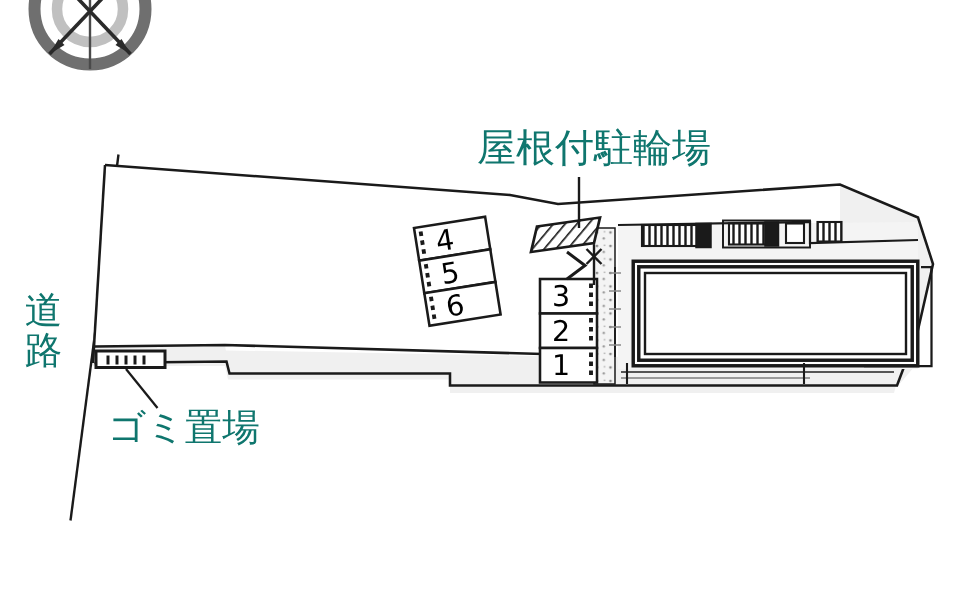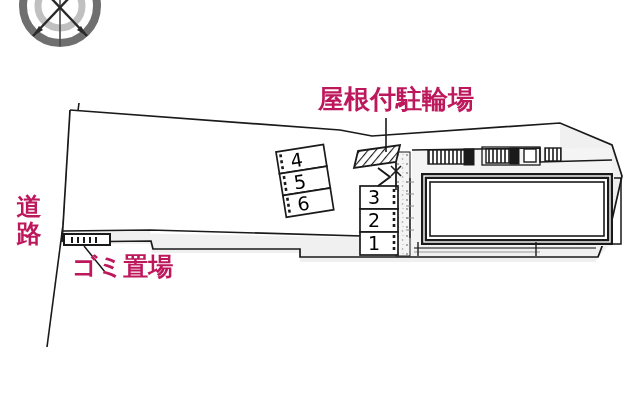--- a/index.html
+++ b/index.html
@@ -22,42 +22,42 @@
     position: absolute;
     left: 0;
     top: 0;
     width: 640px;
     height: 400px;
     display: block;
   }
   .jp-label {
     position: absolute;
     font-family: "DejaVu Sans", "Liberation Sans", sans-serif;
-    font-weight: 700;
-    color: #be185d;
+    font-weight: 400;
+    color: #0f766e;
     white-space: pre;
     line-height: 1.0;
     letter-spacing: 0px;
   }
   #label-bicycle {
     left: 318px;
     top: 86px;
     font-size: 26px;
   }
   #label-road {
     left: 14px;
     top: 193px;
     font-size: 25px;
     width: 30px;
     line-height: 1.08;
     text-align: center;
   }
   #label-garbage {
     left: 72px;
-    top: 254px;
+    top: 272px;
     font-size: 25px;
   }
   .stall-num {
     font-family: "DejaVu Sans", "Liberation Sans", sans-serif;
     font-size: 19px;
     font-weight: 400;
     fill: #000000;
   }
 </style>
 </head>

